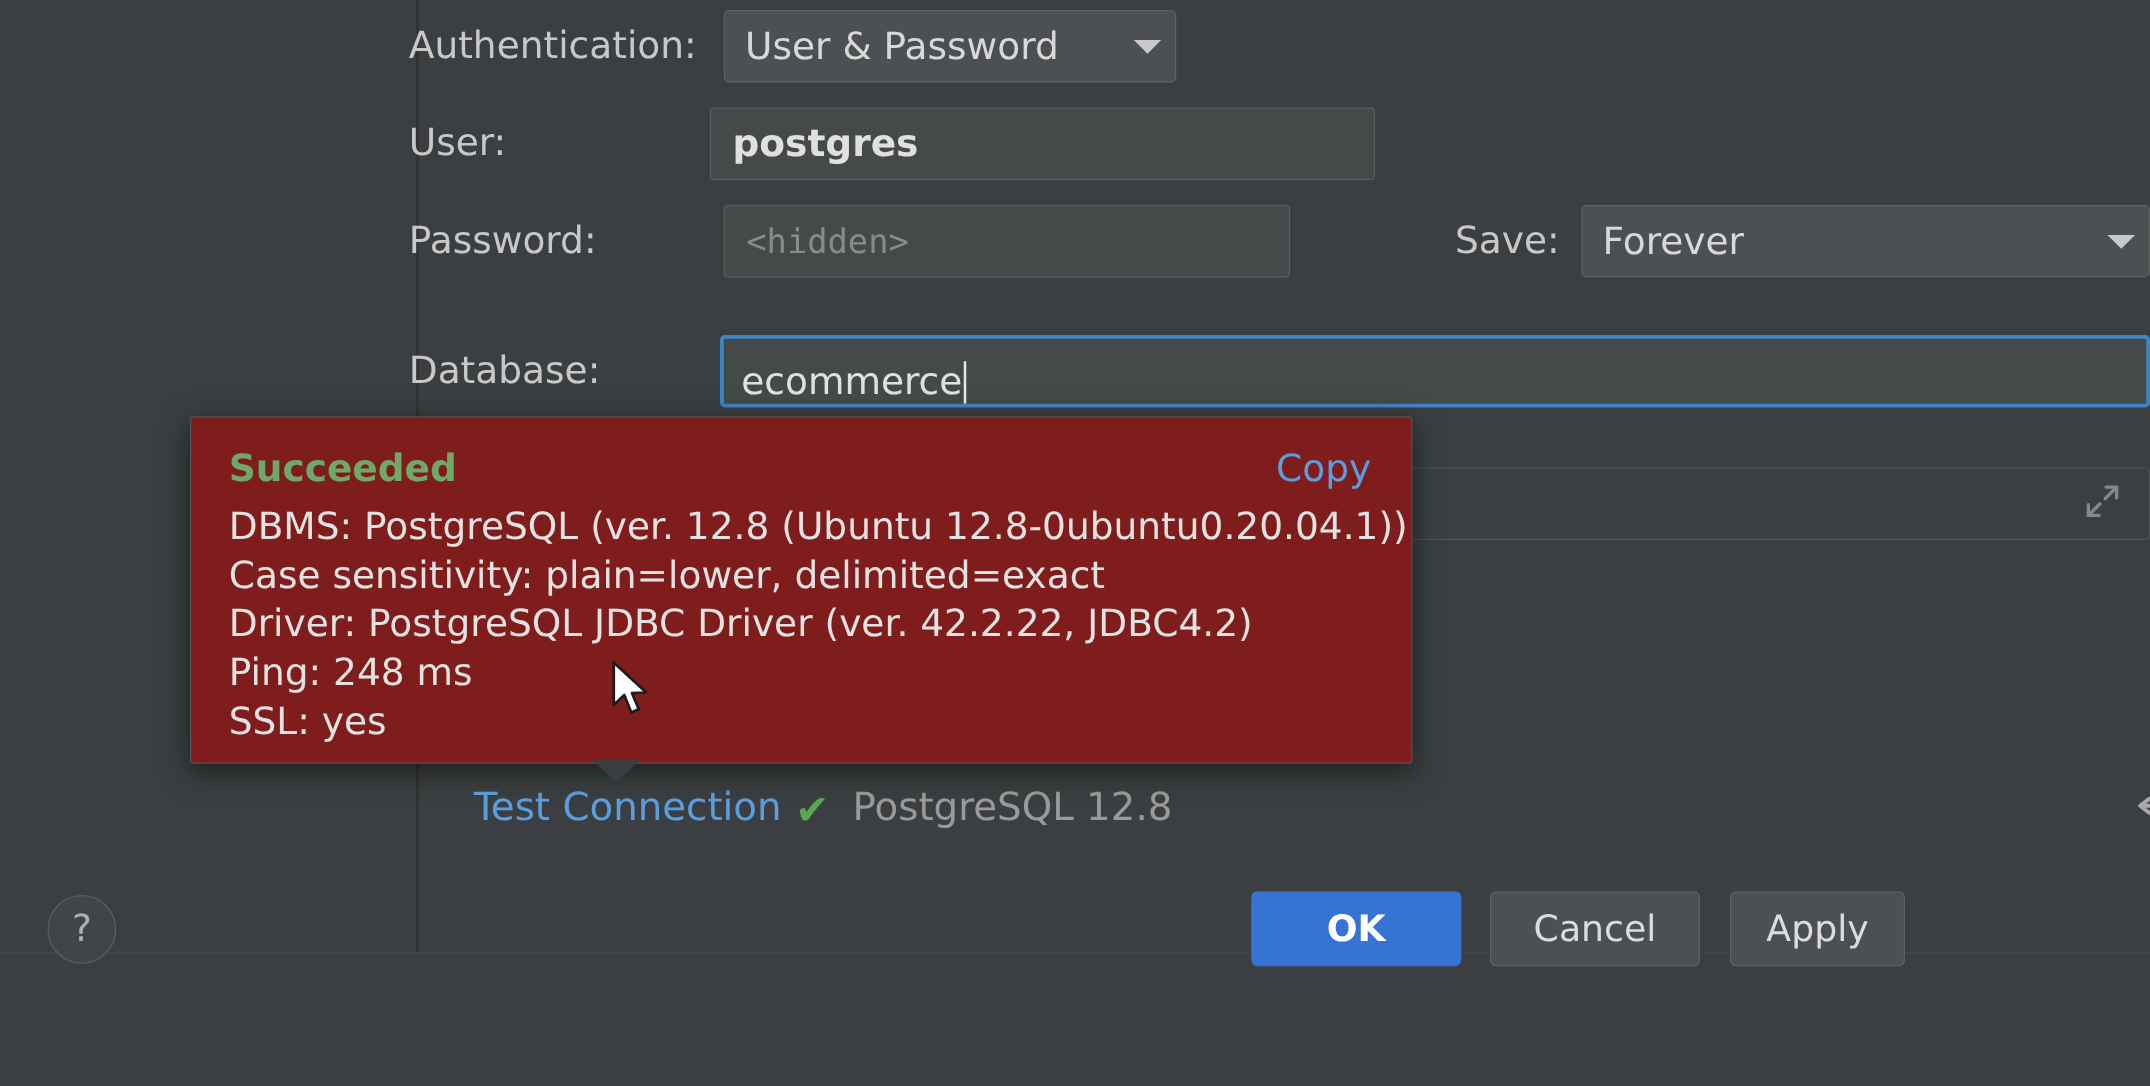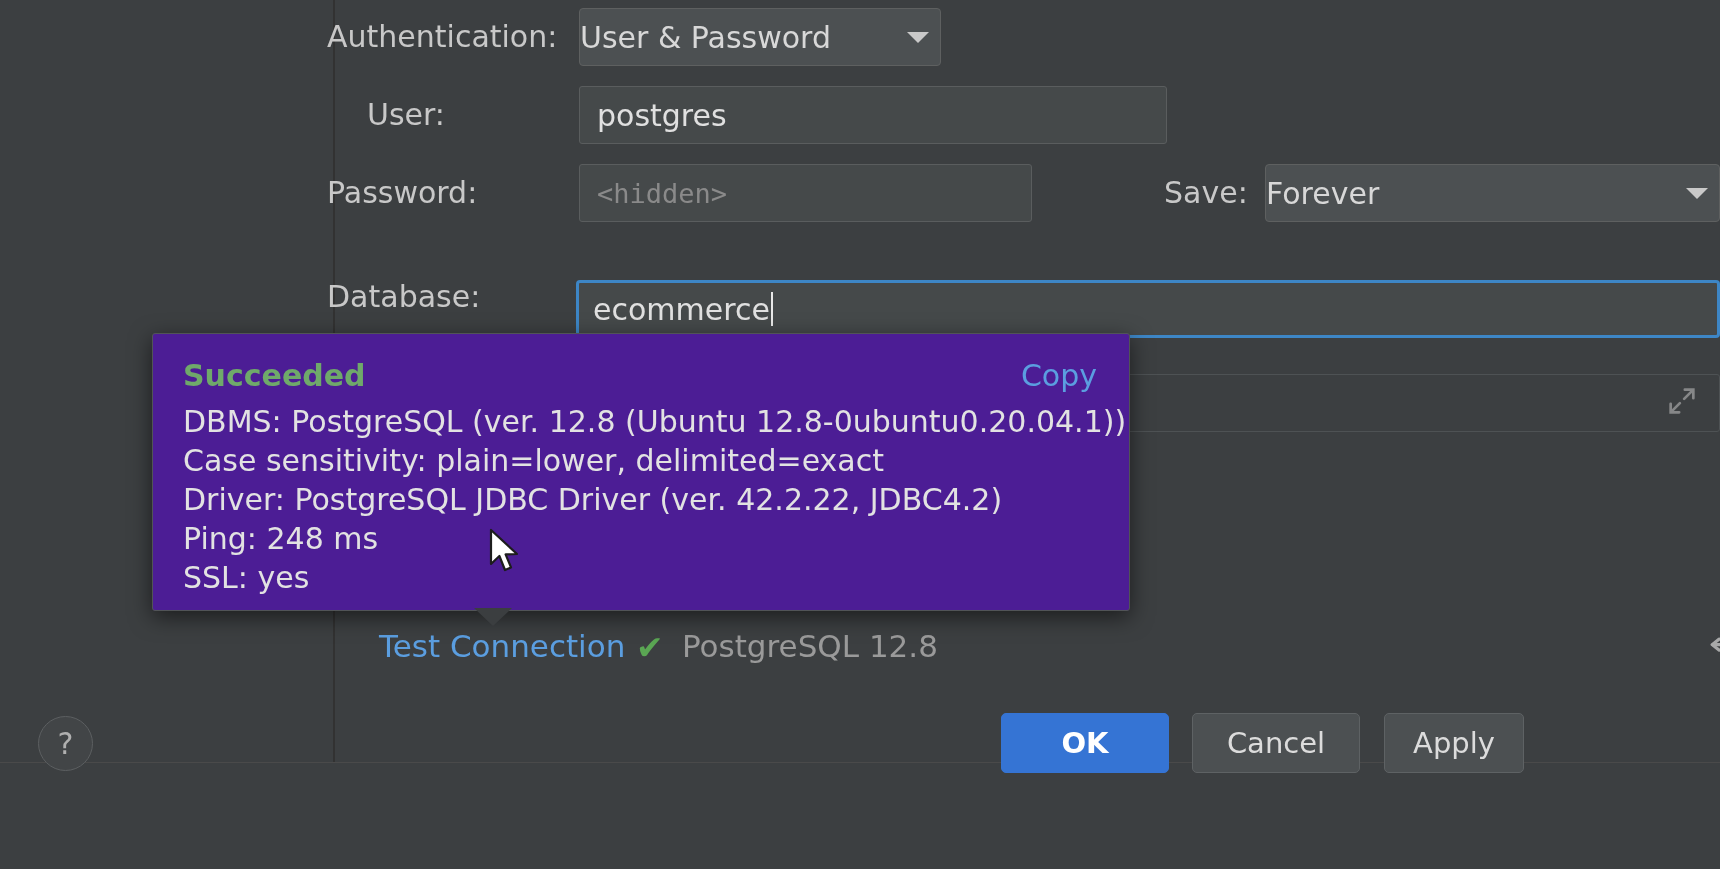--- a/index.html
+++ b/index.html
@@ -67,20 +67,21 @@
     border-radius: 4px;
     box-sizing: border-box;
     height: 58px;
     display: flex;
     align-items: center;
     cursor: default;
   }
   .combo .combo-value {
     font-size: 30px;
     color: #d8d8d8;
+    padding-left: 16px;
     white-space: nowrap;
     flex: 1;
   }
   .combo .arrow {
     width: 44px;
     display: flex;
     align-items: center;
     justify-content: center;
   }
   .tri-down {
@@ -254,21 +255,21 @@
     color: #dcdcdc;
   }
 
   
   .tooltip {
     position: absolute;
     left: 152px;
     top: 333px;
     width: 976px;
     height: 276px;
-    background: #4c1d95;
+    background: #7f1d1d;
     border: 1px solid #515457;
     border-radius: 3px;
     box-shadow: 0 6px 22px rgba(0,0,0,.55);
     z-index: 50;
   }
   .tooltip-arrow {
     position: absolute;
     left: 474px;
     top: 608px;
     width: 0; height: 0;
@@ -327,43 +328,43 @@
       <span class="field-label" style="left:-8px; top:0;">Authentication:</span>
       <div class="combo" style="left:244px; top:0; width:362px;">
         <span class="combo-value">User &amp; Password</span>
         <span class="arrow">
           <span class="tri-down"></span>
         </span>
       </div>
     </div>
 
     <div class="row" style="top:86px;">
-      <span class="field-label" style="left:-8px; top:0;margin-left:40px;">User:</span>
-      <div class="tinput" style="left:244px; top:0; width:588px;">
+      <span class="field-label" style="left:-8px; top:0;">User:</span>
+      <div class="tinput" style="left:233px; top:0; width:532px;font-weight:bold;">
         <span class="tval">postgres</span>
       </div>
     </div>
 
     <div class="row" style="top:164px;">
       <span class="field-label" style="left:-8px; top:0;">Password:</span>
       <div class="tinput" style="left:244px; top:0; width:453px;">
         <span class="tval placeholder">&lt;hidden&gt;</span>
       </div>
       <span class="field-label" style="left:829px; top:0;">Save:</span>
       <div class="combo" style="left:930px; top:0; width:455px;">
         <span class="combo-value">Forever</span>
         <span class="arrow">
           <span class="tri-down"></span>
         </span>
       </div>
     </div>
 
     <div class="row" style="top:268px;">
       <span class="field-label" style="left:-8px; top:0;">Database:</span>
-      <div class="tinput focused" style="left:241px; top:12px; width:1144px;">
+      <div class="tinput focused" style="left:241px; top:0; width:1144px;align-items:flex-end;">
         <span class="tval">ecommerce</span>
           <span class="caret"></span>
       </div>
     </div>
 
     <div class="url-row" style="left:0; top:374px;">
       <div class="url-field" style="left:241px; top:0; width:1144px;">
         <span class="url-text">ommerce</span>
         <span class="expand-icon">
           <svg width="34" height="34" viewBox="0 0 24 24" fill="none" stroke="#b4b4b4" stroke-width="1.9" stroke-linecap="round">

